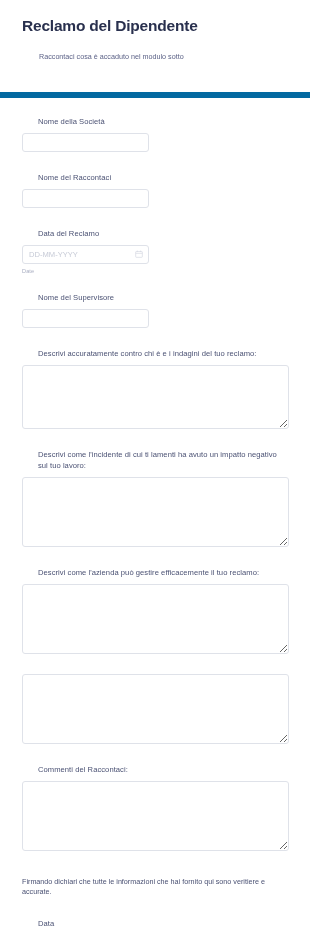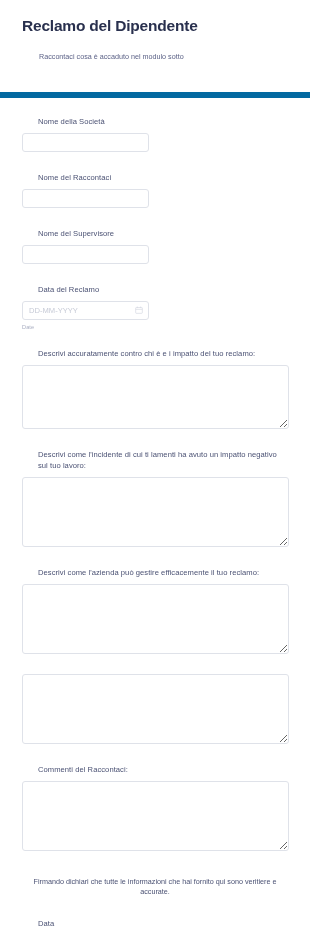--- a/index.html
+++ b/index.html
@@ -117,21 +117,20 @@
   }
   .ta-h64 { height: 64px; }
   .ta-h70 { height: 70px; }
 
   .consent-text {
     font-size: 7.2px;
     color: #4a5173;
     line-height: 1.45;
     margin: 0 0 20px 0;
     padding-top: 6px;
-    text-align: center;
   }
 </style>
 </head>
 <body>
 
 <div class="page">
 
   <div class="form-header">
     <h1 class="form-title">Reclamo del Dipendente</h1>
     <p class="form-subtitle">Raccontaci cosa è accaduto nel modulo sotto</p>
@@ -139,44 +138,44 @@
 
   <div class="form-body">
 
     <div class="field-block">
       <label class="field-label">Nome della Società</label>
       <input class="text-input" type="text" value="" style="">
     </div>
 
     <div class="field-block">
       <label class="field-label">Nome del Raccontaci</label>
-      <input class="text-input" type="text" value="" style="">
-    </div>
-
-    <div class="field-block">
-      <label class="field-label">Nome del Supervisore</label>
       <input class="text-input" type="text" value="" style="">
     </div>
 
     <div class="field-block tight">
       <label class="field-label">Data del Reclamo</label>
       <div class="date-wrap">
         <input class="text-input date-input" type="text" placeholder="DD-MM-YYYY" style="">
         <svg class="cal-icon" viewBox="0 0 14 14">
           <rect x="1.2" y="2.6" width="11.6" height="10.2" rx="1.2" fill="none" stroke="#d4d8e2" stroke-width="1.2"></rect>
           <line x1="1.2" y1="5.8" x2="12.8" y2="5.8" stroke="#d4d8e2" stroke-width="1.2"></line>
           <line x1="4.2" y1="1.0" x2="4.2" y2="3.6" stroke="#d4d8e2" stroke-width="1.2"></line>
           <line x1="9.8" y1="1.0" x2="9.8" y2="3.6" stroke="#d4d8e2" stroke-width="1.2"></line>
         </svg>
       </div>
       <span class="sub-label">Date</span>
     </div>
 
     <div class="field-block">
-      <label class="field-label wide">Descrivi accuratamente contro chi è e i impatto del tuo reclamo:</label>
+      <label class="field-label">Nome del Supervisore</label>
+      <input class="text-input" type="text" value="" style="">
+    </div>
+
+    <div class="field-block">
+      <label class="field-label wide">Descrivi accuratamente contro chi è e i indagini del tuo reclamo:</label>
       <textarea class="textarea-field ta-h64" style=""></textarea>
     </div>
 
     <div class="field-block">
       <label class="field-label wide">Descrivi come l'incidente di cui ti lamenti ha avuto un impatto negativo sul tuo lavoro:</label>
       <textarea class="textarea-field ta-h70" style=""></textarea>
     </div>
 
     <div class="field-block">
       <label class="field-label wide">Descrivi come l'azienda può gestire efficacemente il tuo reclamo:</label>

